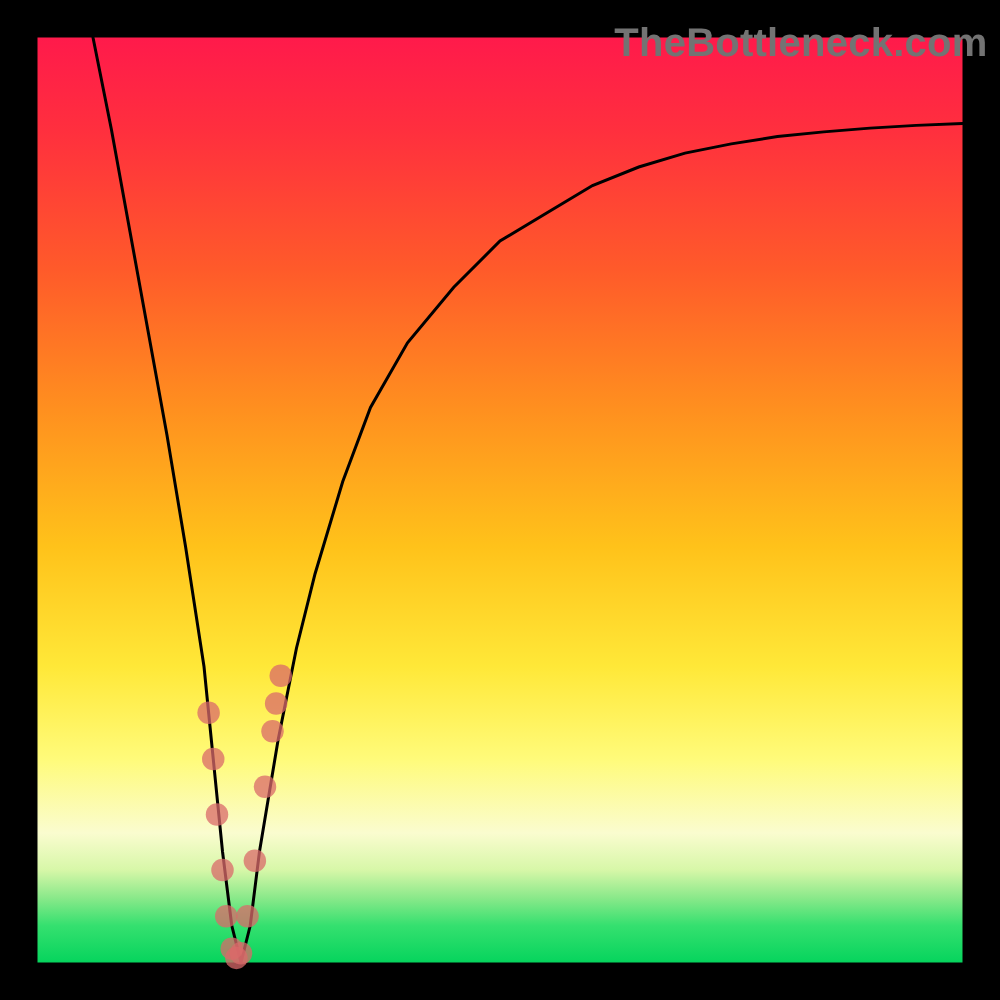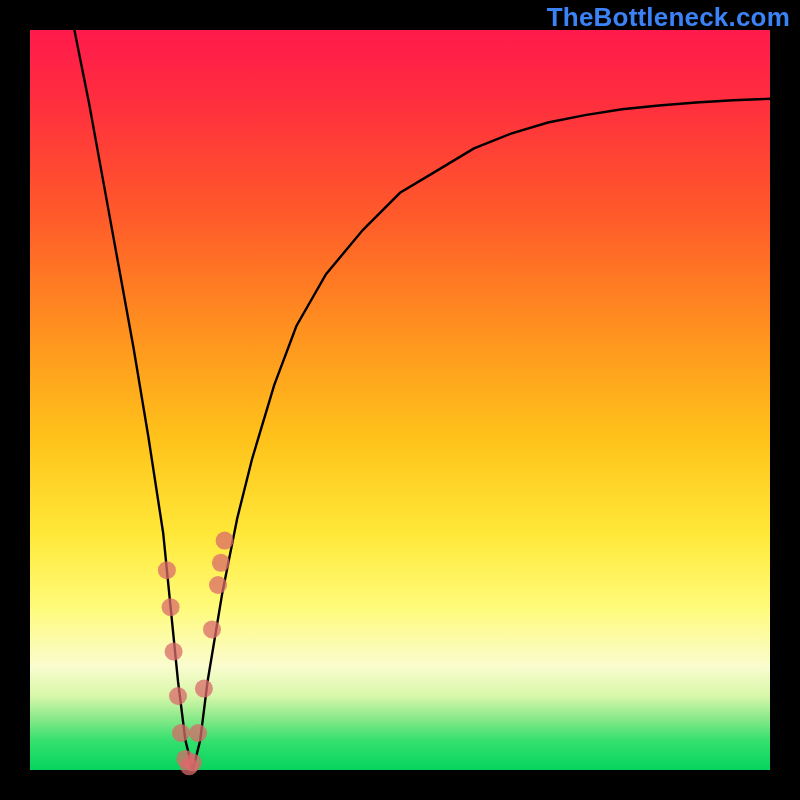--- a/index.html
+++ b/index.html
@@ -37,25 +37,25 @@
       #fffb7a 78%,
       #fafccf 86%,
       #d7f7a8 90%,
       #8ae98a 93%,
       #35e06f 96%,
       #06d45d 100%
     );
   }
   .watermark {
     position: absolute;
-    top: 2px;
+    top: 16px;
     right: 10px;
-    font-size: 26px;
+    font-size: 32px;
     font-weight: 600;
-    color: #3b82f6;
+    color: #737373;
     letter-spacing: 0.2px;
     user-select: none;
   }
   svg.curve {
     position: absolute;
     left: 0;
     top: 0;
     width: 740px;
     height: 740px;
     overflow: visible;

